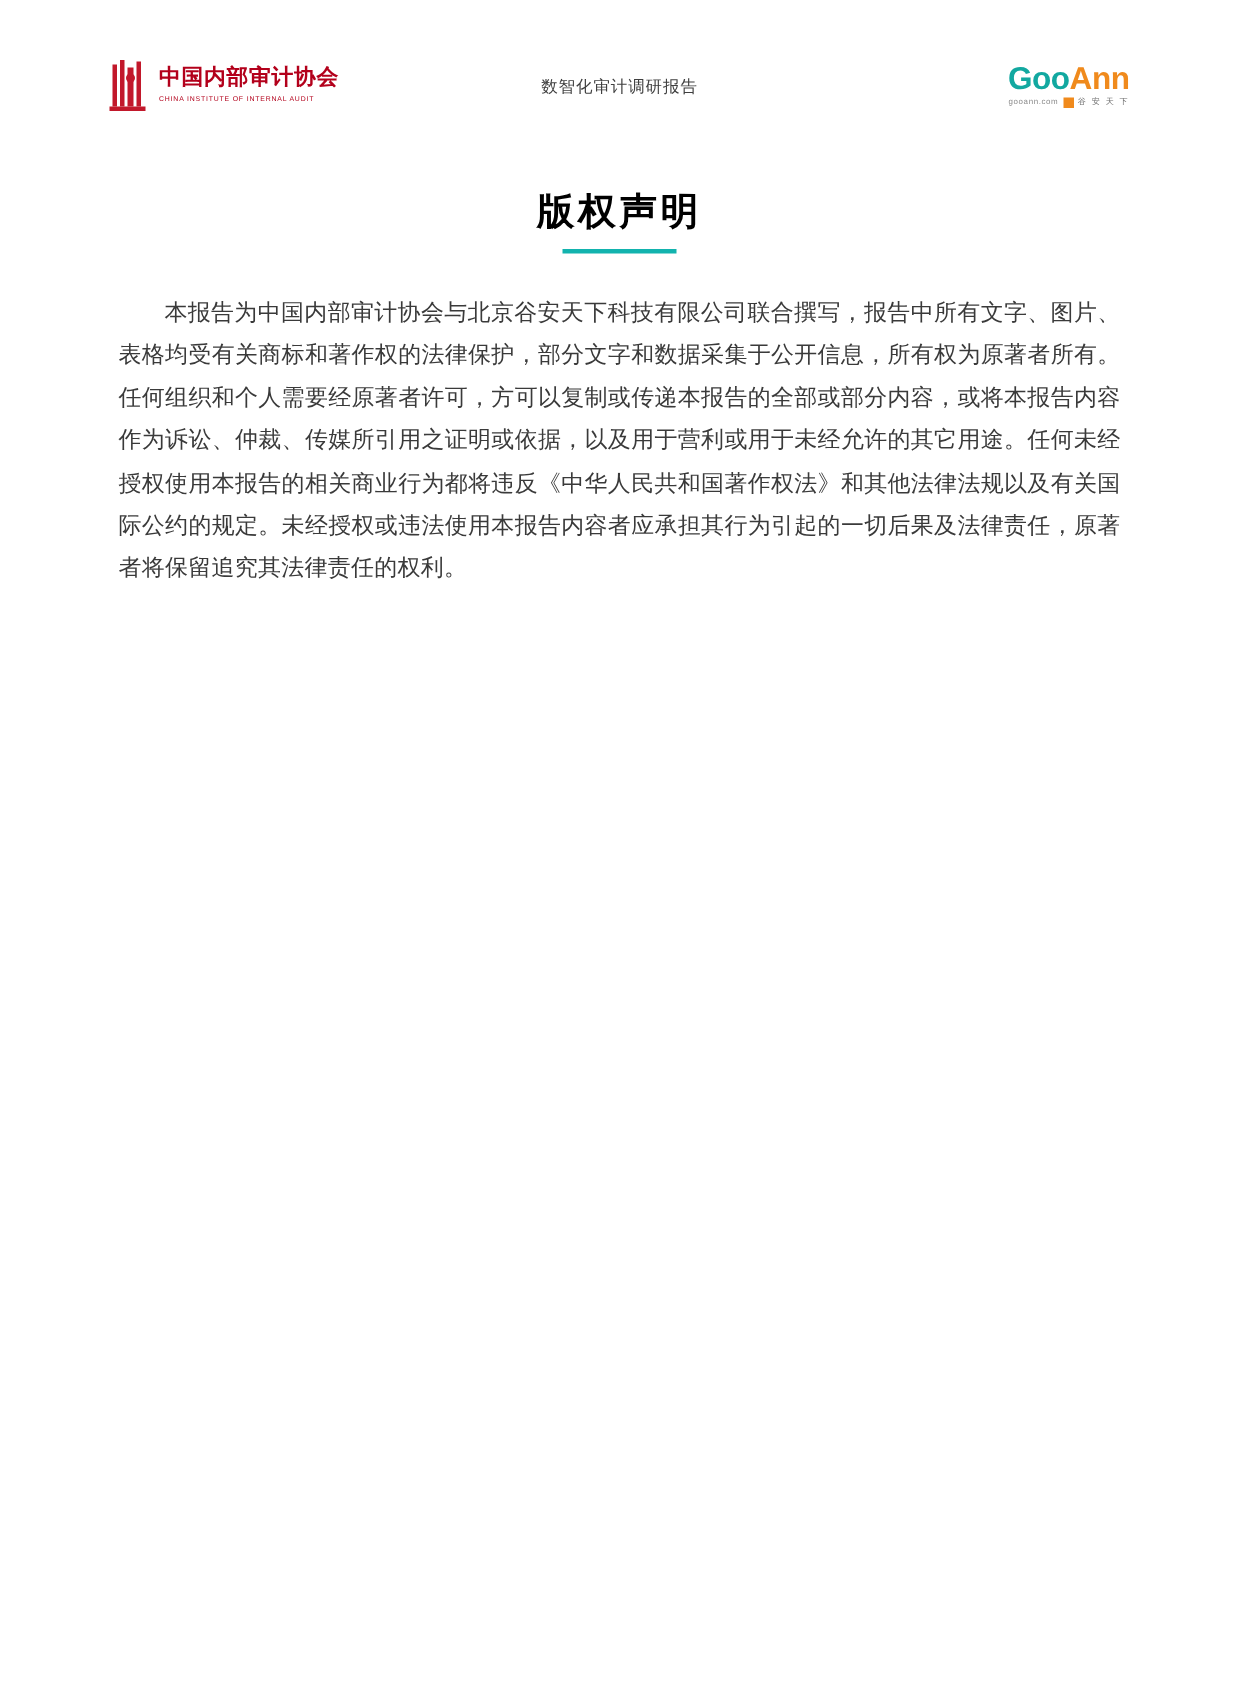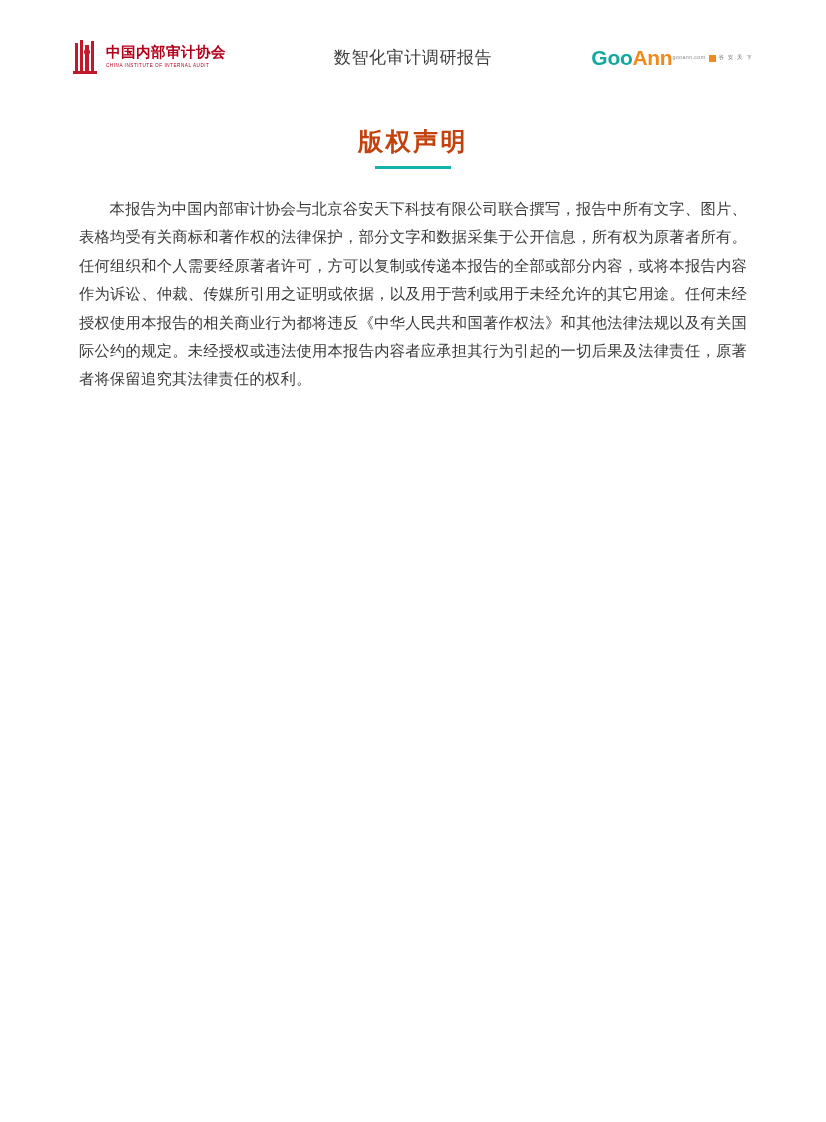--- a/index.html
+++ b/index.html
@@ -77,33 +77,33 @@
   }
   .brand-en {
     font-size: 4.6px;
     color: #b3001b;
     letter-spacing: 0.55px;
     margin-top: 3px;
     white-space: nowrap;
   }
 
   .header-title {
-    font-size: 17px;
+    font-size: 11px;
     color: #3f3f3f;
     letter-spacing: 0.6px;
     position: absolute;
     left: 50%;
     transform: translateX(-50%);
     white-space: nowrap;
   }
 
   .brand-right {
     display: flex;
-    flex-direction: row;
-    align-items: center;
+    flex-direction: column;
+    align-items: flex-end;
     line-height: 1;
   }
   .gooann-wordmark {
     font-size: 21px;
     font-weight: 700;
     letter-spacing: -0.3px;
     white-space: nowrap;
   }
   .gooann-wordmark .goo { color: #12a8a0; }
   .gooann-wordmark .ann { color: #f08a1c; }
@@ -133,21 +133,21 @@
   .doc-title-wrap {
     position: absolute;
     top: 126px;
     left: 0;
     right: 0;
     text-align: center;
   }
   .doc-title {
     font-size: 25px;
     font-weight: 700;
-    color: #c2410c;
+    color: #000000;
     letter-spacing: 2.5px;
     line-height: 1.2;
   }
   .title-rule {
     width: 76px;
     height: 3px;
     background: #12b3ae;
     margin: 10px auto 0;
   }
 

